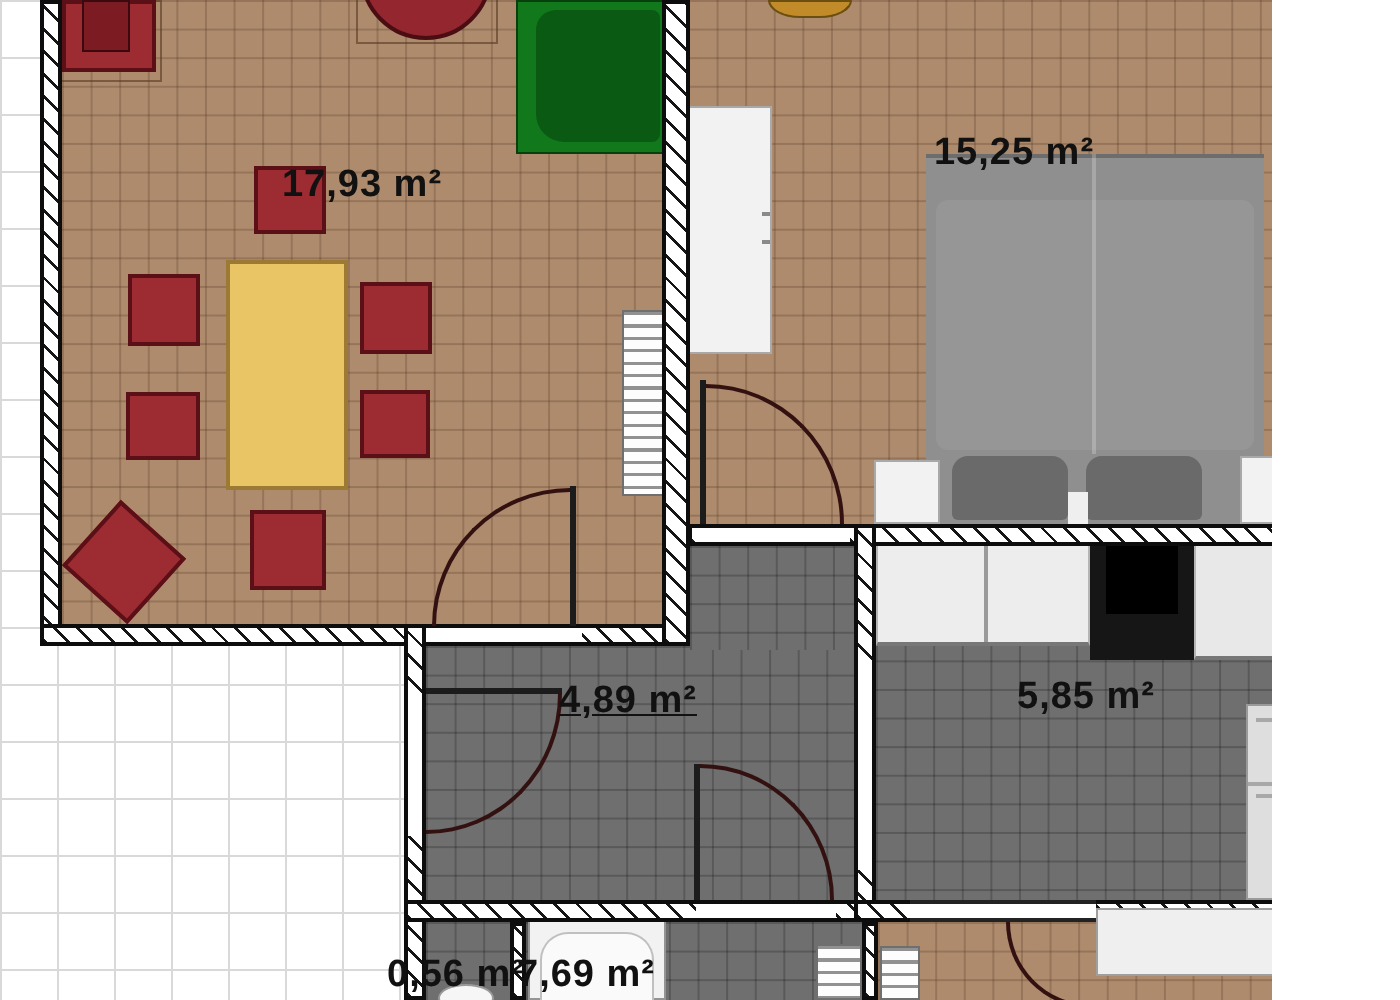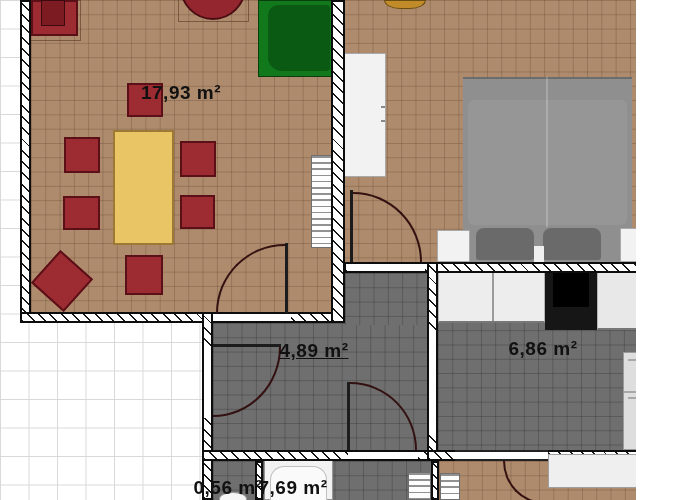--- a/index.html
+++ b/index.html
@@ -149,18 +149,19 @@
   <div class="abs arc arc-tl" style="left:216px;top:244px;width:69px;height:69px;"></div>
   <div class="abs leaf" style="left:350px;top:190px;width:3px;height:72px;"></div>
   <div class="abs arc arc-tr" style="left:353px;top:192px;width:69px;height:70px;"></div>
   <div class="abs leaf" style="left:213px;top:344px;width:68px;height:3px;"></div>
   <div class="abs arc arc-br" style="left:213px;top:347px;width:68px;height:70px;"></div>
   <div class="abs leaf" style="left:347px;top:382px;width:3px;height:68px;"></div>
   <div class="abs arc arc-tr" style="left:350px;top:382px;width:67px;height:68px;"></div>
   <div class="abs arc arc-bl" style="left:503px;top:461px;width:42px;height:43px;"></div>
 
   <span class="area-label" style="left:181px;top:82px;">17,93 m²</span>
+  <span class="area-label" style="left:507px;top:66px;">15,25 m²</span>
   <span class="area-label" style="left:314px;top:340px;text-decoration:underline;">4,89 m²</span>
-  <span class="area-label" style="left:543px;top:338px;">6,86 m²</span>
+  <span class="area-label" style="left:543px;top:338px;">5,85 m²</span>
   <span class="area-label" style="left:228px;top:477px;">0,56 m²</span>
   <span class="area-label" style="left:293px;top:477px;">7,69 m²</span>
 
 </div>
 
 </body></html>

